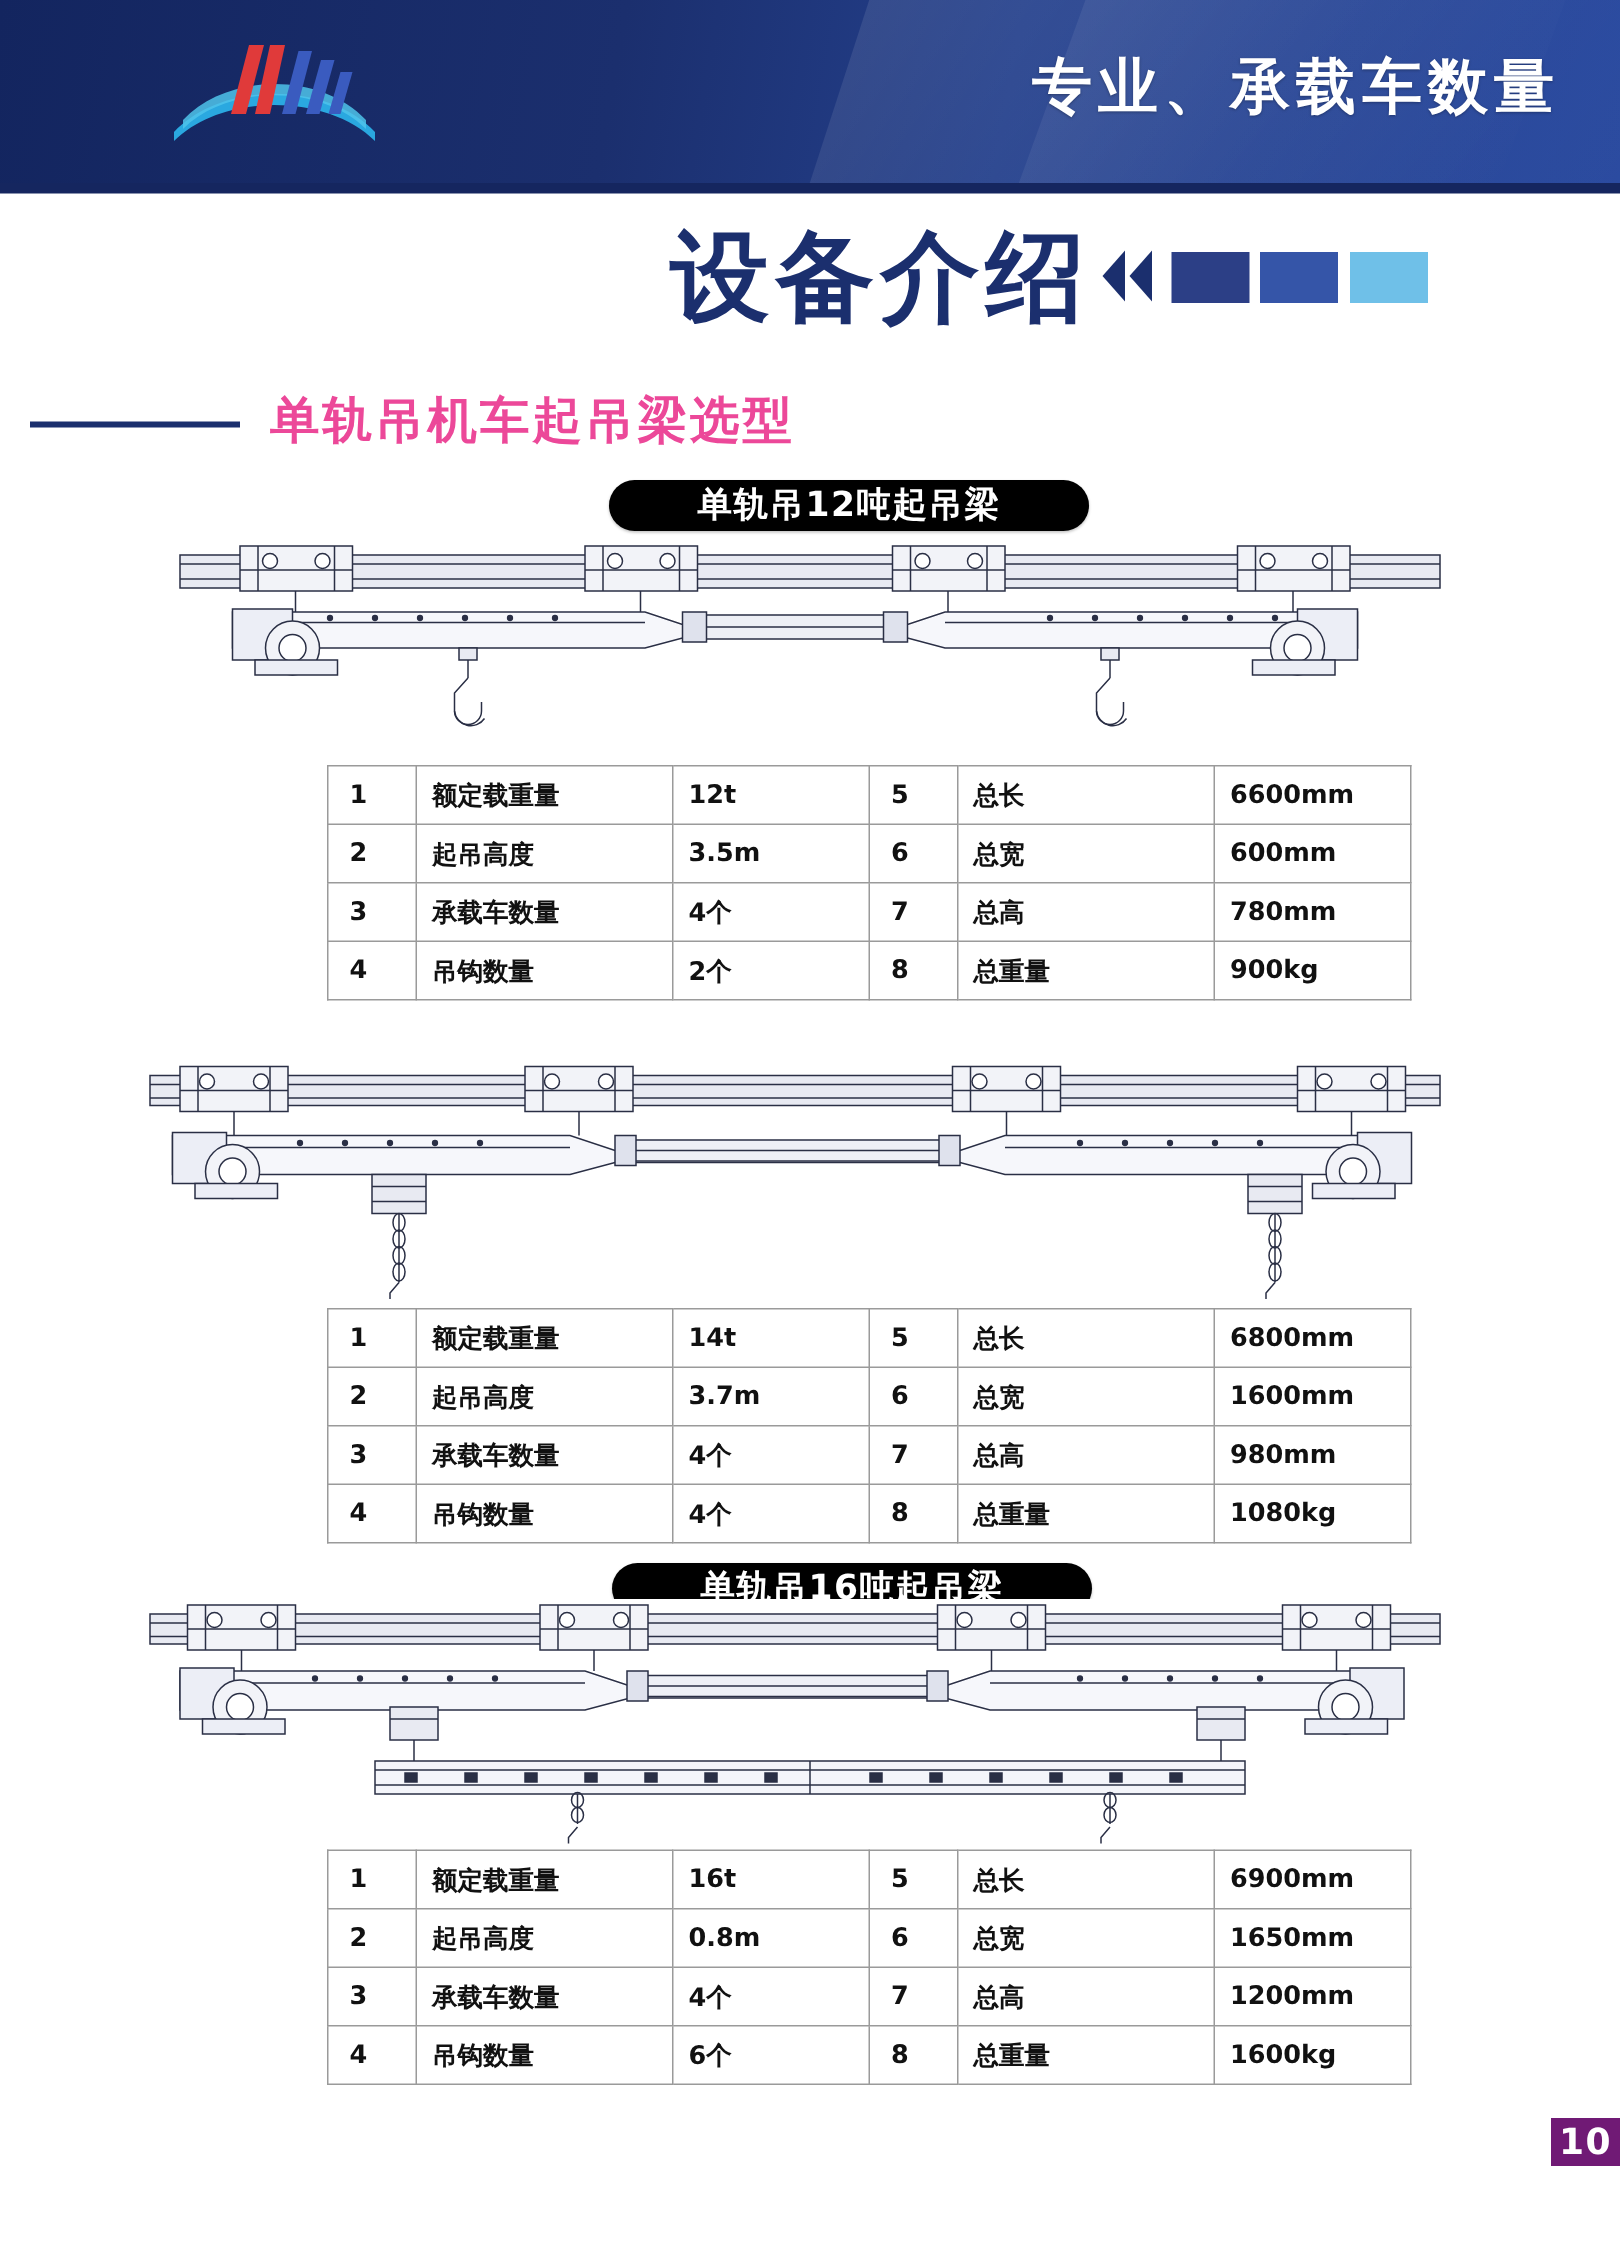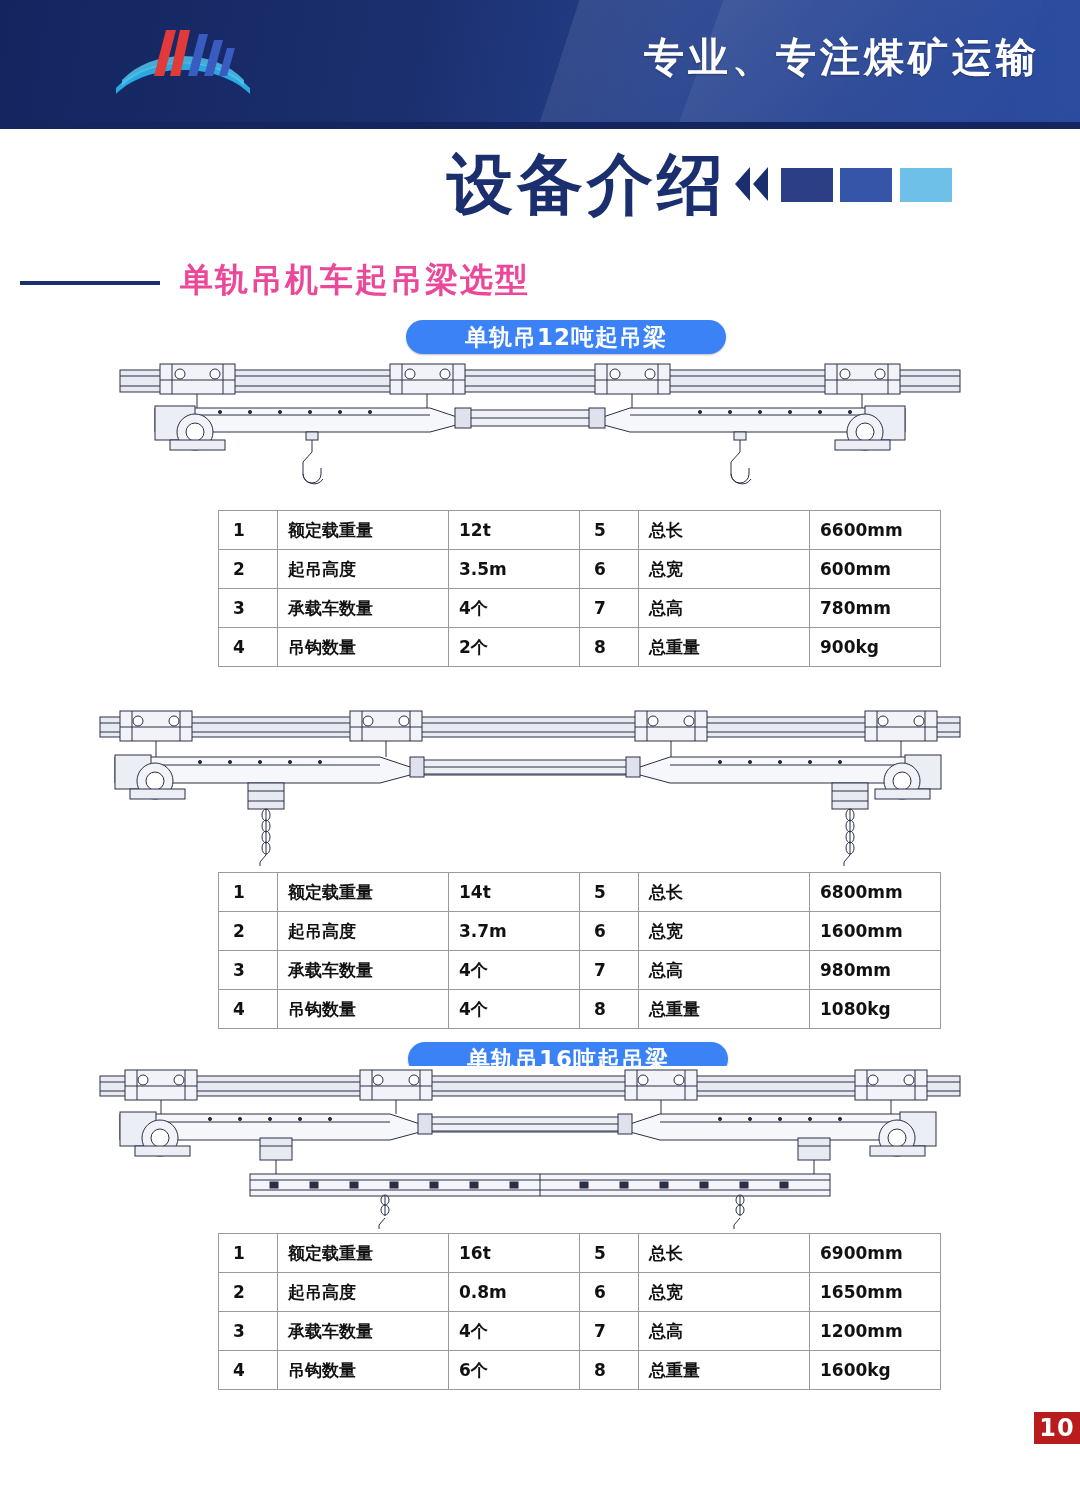--- a/index.html
+++ b/index.html
@@ -74,21 +74,21 @@
   .sec-title{
     position:absolute;left:180px;top:258px;
     font-size:33px;font-weight:bold;color:#ec4899;letter-spacing:2px;
     white-space:nowrap;
   }
 
   
   .pill{
     position:absolute;
     height:34px;line-height:34px;
-    background:#3b82f6;
+    background:#000000;
     color:#ffffff;
     font-size:23px;font-weight:bold;
     border-radius:17px;
     padding:0 26px;
     letter-spacing:1px;
     white-space:nowrap;
     text-align:center;
     box-shadow:0 1px 2px rgba(0,0,0,.25);
   }
 
@@ -115,21 +115,21 @@
     font-weight:bold;
   }
   table.spec td.idx{width:34px;text-align:left;padding-left:14px;}
   table.spec td.lbl{width:150px;}
   table.spec td.val{width:110px;}
 
   
   .pagenum{
     position:absolute;right:0;bottom:60px;
     width:46px;height:32px;
-    background:#b91c1c;
+    background:#701a75;
     color:#fff;font-weight:bold;font-size:24px;
     text-align:center;line-height:32px;
     letter-spacing:1px;
   }
 </style>
 </head>
 <body>
 
 <div class="header">
   <div class="sheen"></div>
@@ -144,21 +144,21 @@
         <polygon points="62,62 72,62 82,16 72,16"></polygon>
       </g>
       <g fill="#3a5bbf">
         <polygon points="80,62 89,62 100,20 91,20"></polygon>
         <polygon points="96,62 105,62 115,26 106,26"></polygon>
         <polygon points="111,62 119,62 127,34 119,34"></polygon>
       </g>
     </svg>
   </div>
 
-  <div class="header-title">专业、专注煤矿运输</div>
+  <div class="header-title">专业、承载车数量</div>
 </div>
 <div class="header-bottom-line"></div>
 
 <div class="title-row">
   <div class="big-title">设备介绍</div>
   <div class="tri a"></div>
   <div class="tri b"></div>
   <div class="sq s1"></div>
   <div class="sq s2"></div>
   <div class="sq s3"></div>

